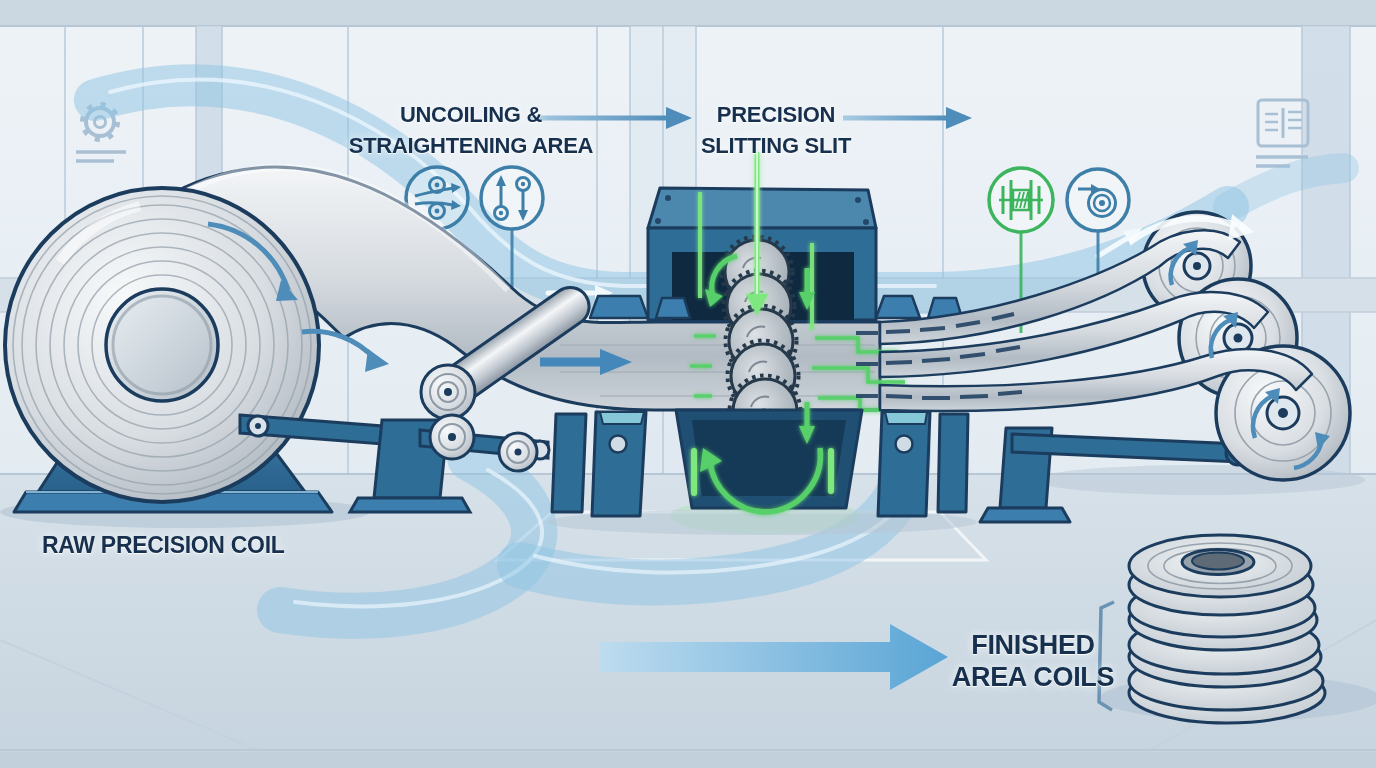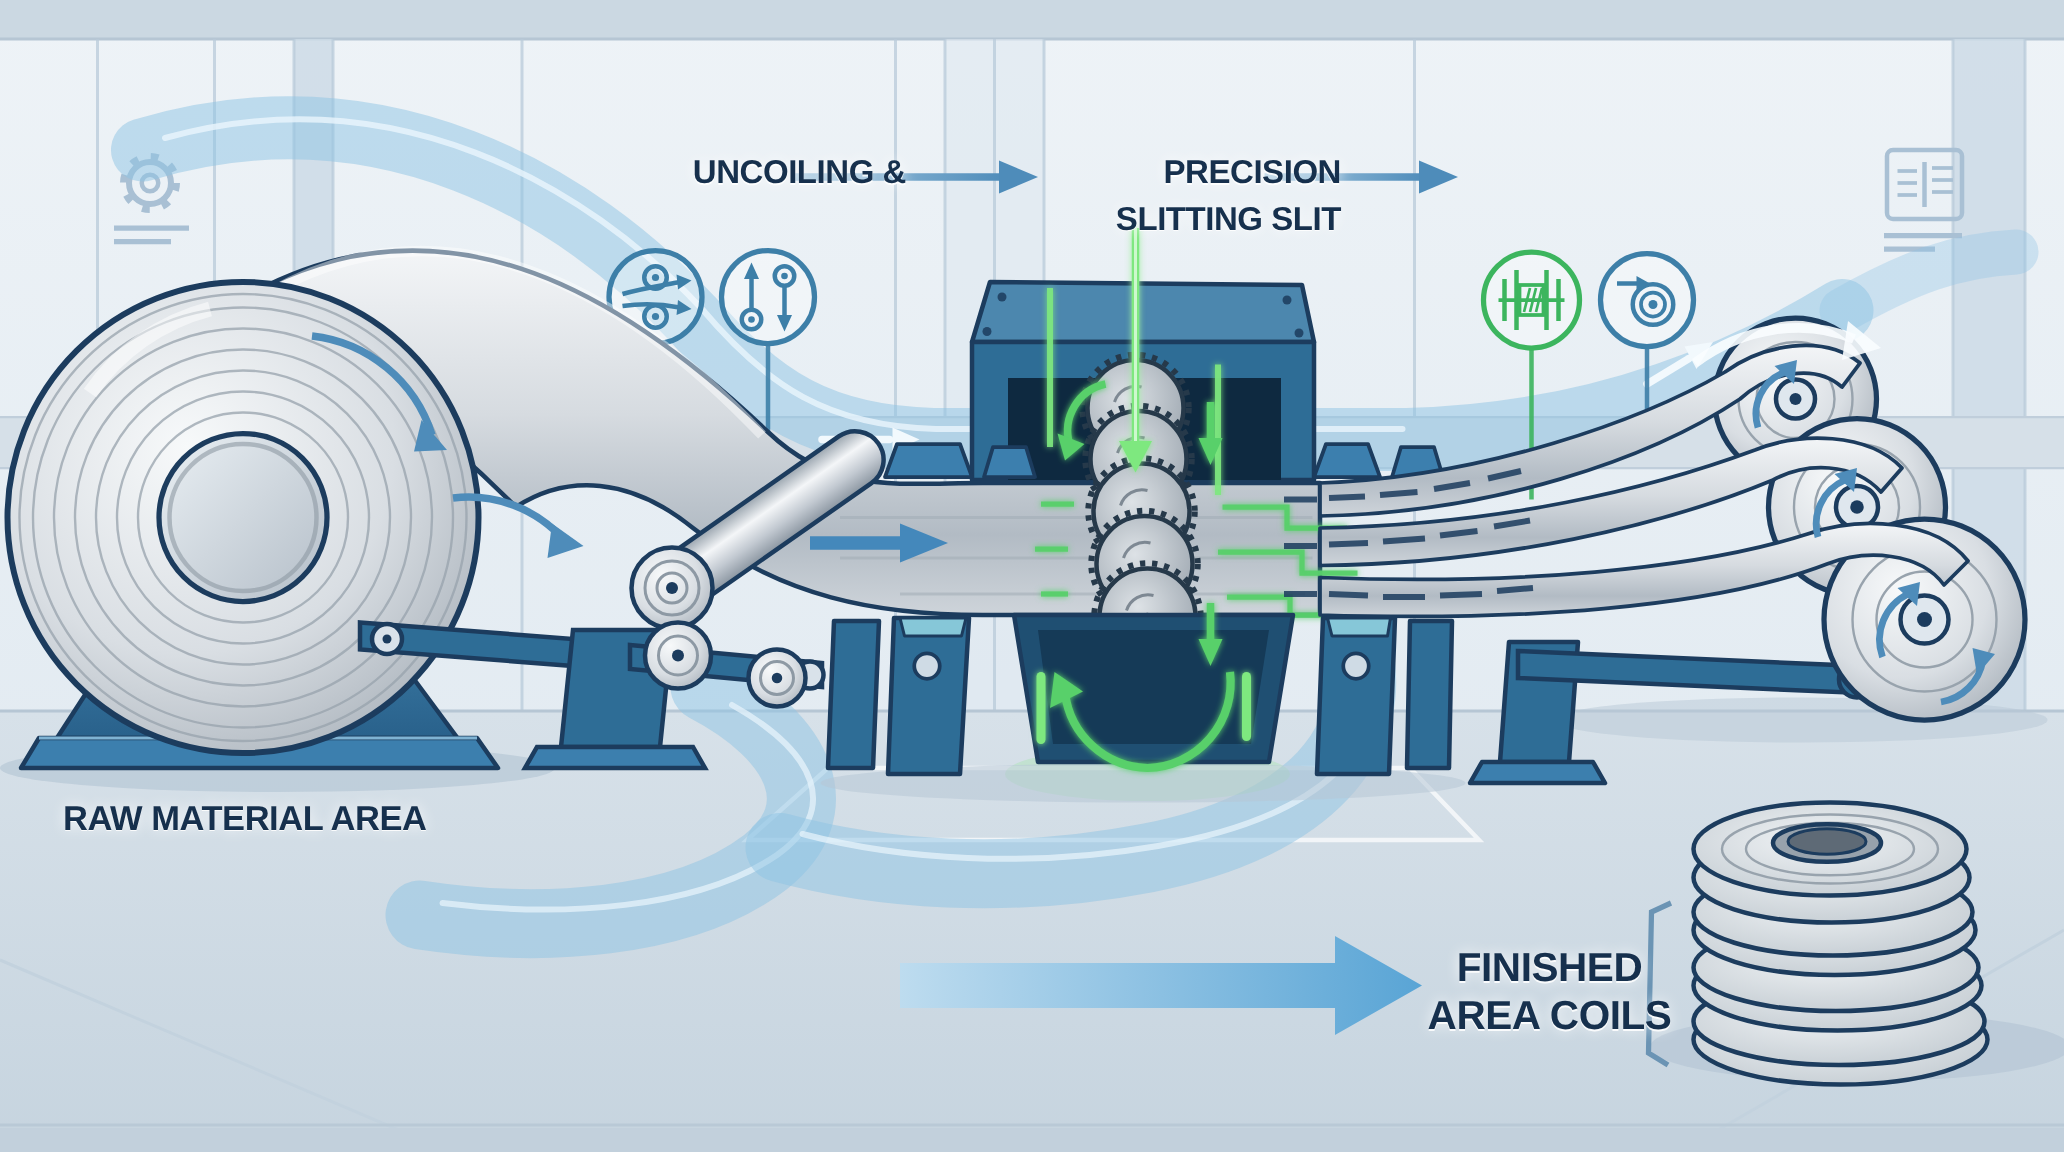--- a/index.html
+++ b/index.html
@@ -7,21 +7,21 @@
     position:relative;width:1376px;height:768px;overflow:hidden;
     font-family:"Liberation Sans","DejaVu Sans",sans-serif;
     background:#e9eff5;
   }
   #stage svg{position:absolute;left:0;top:0;}
   .lbl{
     position:absolute;color:#16304d;font-weight:700;letter-spacing:-0.3px;
     text-shadow:0 1px 0 rgba(255,255,255,.85),0 0 9px rgba(255,255,255,.9);
     white-space:nowrap;
   }
-  .stage-label{font-size:22px;line-height:31px;text-align:right;}
+  .stage-label{font-size:22px;line-height:31px;text-align:center;}
   .caption-label{font-size:23px;line-height:31px;}
   .finished-label{font-size:27px;line-height:32px;text-align:center;}
 </style>
 </head>
 <body>
 
 <div id="stage">
 
 <svg width="1376" height="768" viewBox="0 0 1376 768">
   <defs>
@@ -474,30 +474,31 @@
     <ellipse cx="1220" cy="566" rx="56" ry="17.5" fill="none" stroke="#98a3ad" stroke-width="1.6"></ellipse>
     <ellipse cx="1218" cy="562" rx="36" ry="12.5" fill="#97a2ac"></ellipse>
     <ellipse cx="1218" cy="561" rx="26" ry="8.5" fill="#5e6a76" stroke-width="2"></ellipse>
   </g>
 
   <path d="M 1114,602 L 1101,608 L 1099,702 L 1112,710" fill="none" stroke="#6b94b4" stroke-width="3.5"></path>
 </svg>
 
   <div class="lbl stage-label" style="left:338px;top:99px;width:266px;">
     <div>UNCOILING &amp;</div>
+    <div>STRAIGHTENING AREA</div>
   </div>
 
   <div class="lbl stage-label" style="left:658px;top:99px;width:236px;">
     <div>PRECISION</div>
     <div>SLITTING SLIT</div>
   </div>
 
   <div class="lbl stage-label" style="left:952px;top:99px;width:258px;">
   </div>
 
-  <div class="lbl caption-label" style="left:42px;top:530px;">RAW MATERIAL AREA</div>
+  <div class="lbl caption-label" style="left:42px;top:530px;">RAW PRECISION COIL</div>
 
   <div class="lbl finished-label" style="left:948px;top:629px;width:170px;">
     <div>FINISHED</div>
     <div>AREA COILS</div>
   </div>
 
 </div>
 
 </body></html>

